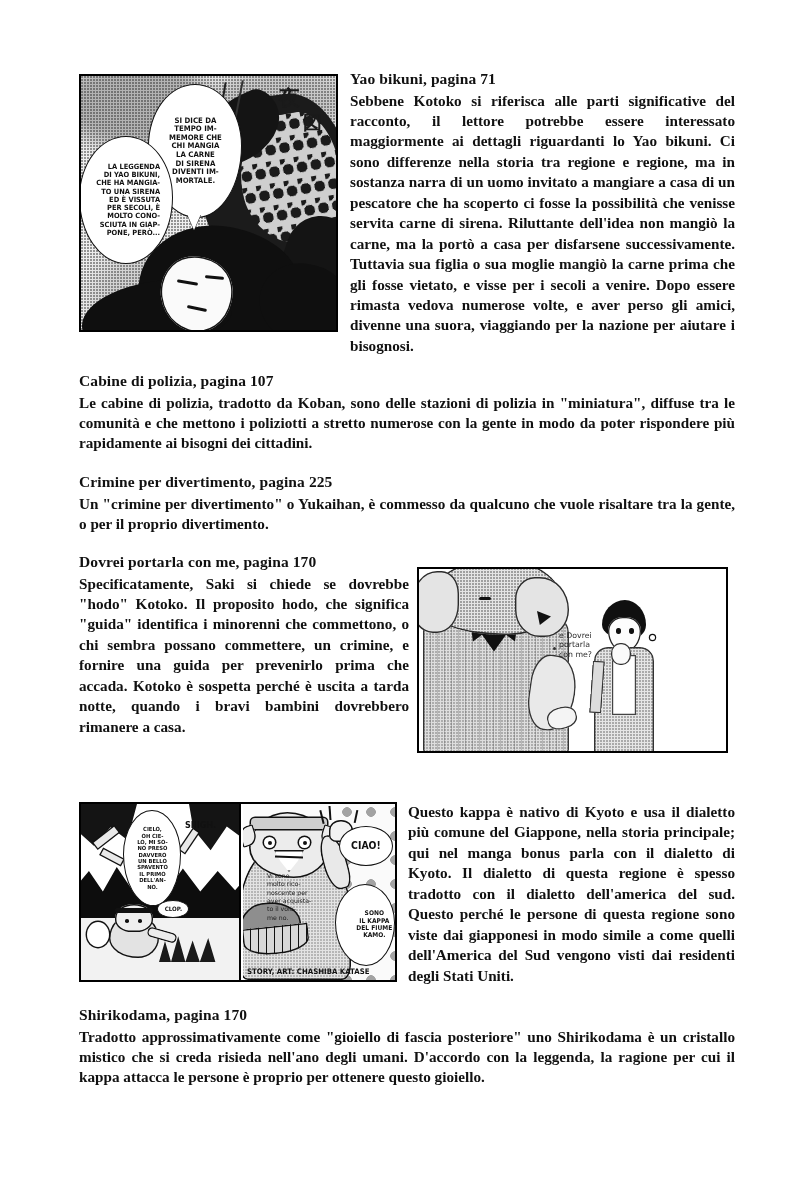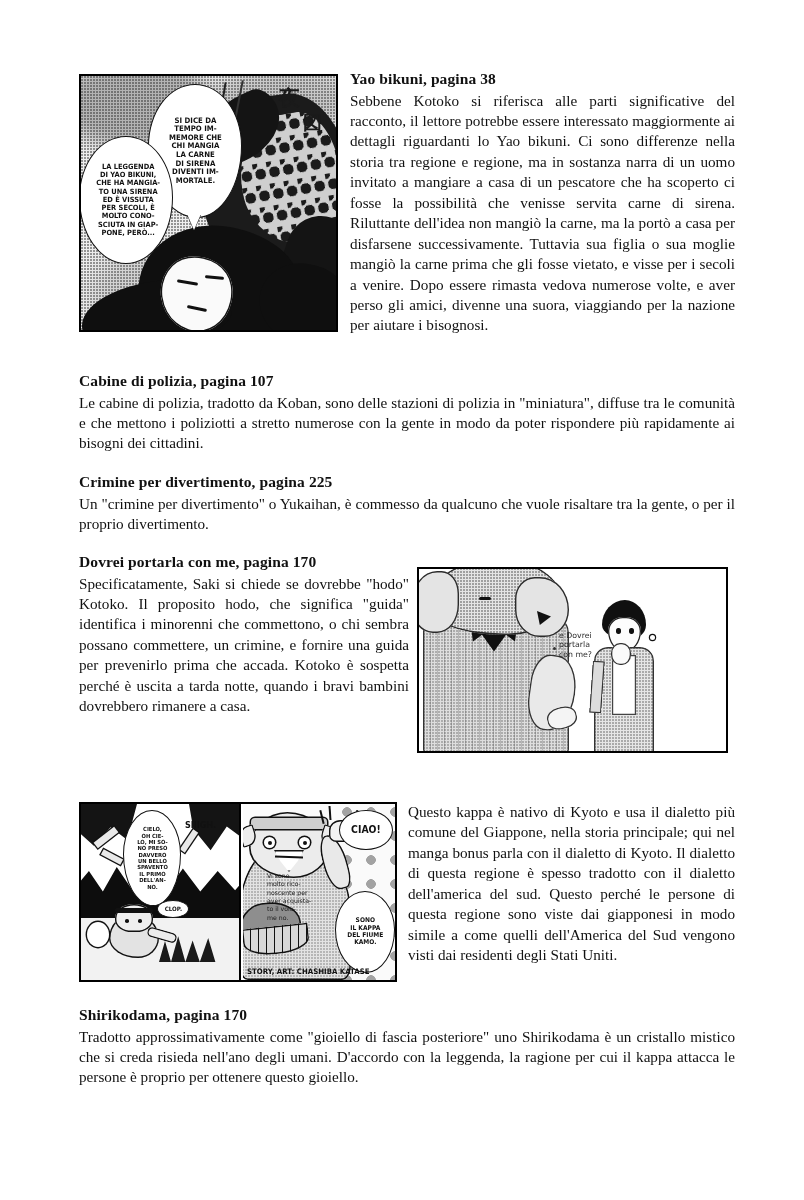--- a/index.html
+++ b/index.html
@@ -27,20 +27,21 @@
     letter-spacing: 0.1px;
     margin: 0 0 2px 0;
     line-height: 1.2;
   }
   .body-text {
     font-size: 15.2px;
     line-height: 1.345;
     text-align: justify;
     margin: 0;
     hyphens: manual;
+    font-weight: bold;
   }
   .block { position: absolute; }
 
   
   .panel {
     position: absolute;
     box-sizing: border-box;
     border: 2px solid #000;
     background: #ffffff;
     overflow: hidden;
@@ -164,35 +165,35 @@
 LA CARNE
 DI SIRENA
 DIVENTI IM-
 MORTALE.</div>
     </div>
 
     <div style="position:absolute; left:106px; top:138px; width:0; height:0;
                 border-left:7px solid transparent; border-right:7px solid transparent;
                 border-top:16px solid #fff; filter:drop-shadow(0 1px 0 #111);"></div>
 
-    <div class="balloon" style="left:-2px; top:60px; width:94px; height:128px; border-radius:50% 50% 50% 50% / 48% 48% 52% 52%;">
+    <div class="balloon" style="left:-2px; top:60px; width:94px; height:128px; border-radius:50% 50% 50% 50% / 48% 48% 52% 52%;text-align:right;">
       <div class="balloon-txt" style="font-size:7.2px; padding-left:4px;">LA LEGGENDA
 DI YAO BIKUNI,
 CHE HA MANGIA-
 TO UNA SIRENA
 ED È VISSUTA
 PER SECOLI, È
 MOLTO CONO-
 SCIUTA IN GIAP-
 PONE, PERÒ...</div>
     </div>
   </div>
 
   <div class="block" style="left:350px; top:70px; width:385px;">
-    <h2 class="sec-head">Yao bikuni, pagina 38</h2>
+    <h2 class="sec-head">Yao bikuni, pagina 71</h2>
     <p class="body-text">Sebbene Kotoko si riferisca alle parti significative del racconto, il lettore potrebbe essere interessato maggiormente ai dettagli riguardanti lo Yao bikuni. Ci sono differenze nella storia tra regione e regione, ma in sostanza narra di un uomo invitato a mangiare a casa di un pescatore che ha scoperto ci fosse la possibilità che venisse servita carne di sirena. Riluttante dell'idea non mangiò la carne, ma la portò a casa per disfarsene successivamente. Tuttavia sua figlia o sua moglie mangiò la carne prima che gli fosse vietato, e visse per i secoli a venire. Dopo essere rimasta vedova numerose volte, e aver perso gli amici, divenne una suora, viaggiando per la nazione per aiutare i bisognosi.</p>
   </div>
 
   <div class="block" style="left:79px; top:372px; width:656px;">
     <h2 class="sec-head">Cabine di polizia, pagina 107</h2>
     <p class="body-text">Le cabine di polizia, tradotto da Koban, sono delle stazioni di polizia in "miniatura", diffuse tra le comunità e che mettono i poliziotti a stretto numerose con la gente in modo da poter rispondere più rapidamente ai bisogni dei cittadini.</p>
   </div>
 
   <div class="block" style="left:79px; top:473px; width:656px;">
     <h2 class="sec-head">Crimine per divertimento, pagina 225</h2>
@@ -368,26 +369,26 @@
                   background-image: repeating-linear-gradient(96deg, #111 0 1.6px, #d8d8d8 1.6px 8px);
                   border-radius:0 0 48% 48%; box-shadow: inset 0 0 0 1.5px #111; transform:rotate(-6deg);"></div>
 
       <div class="thought-txt" style="left:24px; top:68px; font-size:6.2px; color:#1c1c1c; line-height:1.35;">Vi sono
 molto rico-
 noscente per
 aver acquista-
 to il volu-
 me no.</div>
 
-      <div class="balloon" style="left:96px; top:6px; width:54px; height:40px;text-align:center;">
+      <div class="balloon" style="left:96px; top:22px; width:54px; height:40px;text-align:center;">
         <div class="balloon-txt" style="font-size:10px;">CIAO!</div>
       </div>
 
-      <div class="balloon" style="left:92px; top:87px; width:60px; height:82px;
-                  border-radius:50% 50% 48% 52% / 47% 47% 53% 53%;">
+      <div class="balloon" style="left:92px; top:80px; width:60px; height:82px;
+                  border-radius:50% 50% 48% 52% / 47% 47% 53% 53%;justify-content:flex-end;">
         <div class="balloon-txt" style="font-size:6.4px;">SONO
 IL KAPPA
 DEL FIUME
 KAMO.</div>
       </div>
 
       <div class="credit" style="left:4px; bottom:4px; font-size:7.6px;">STORY, ART: CHASHIBA KATASE</div>
     </div>
   </div>
 

